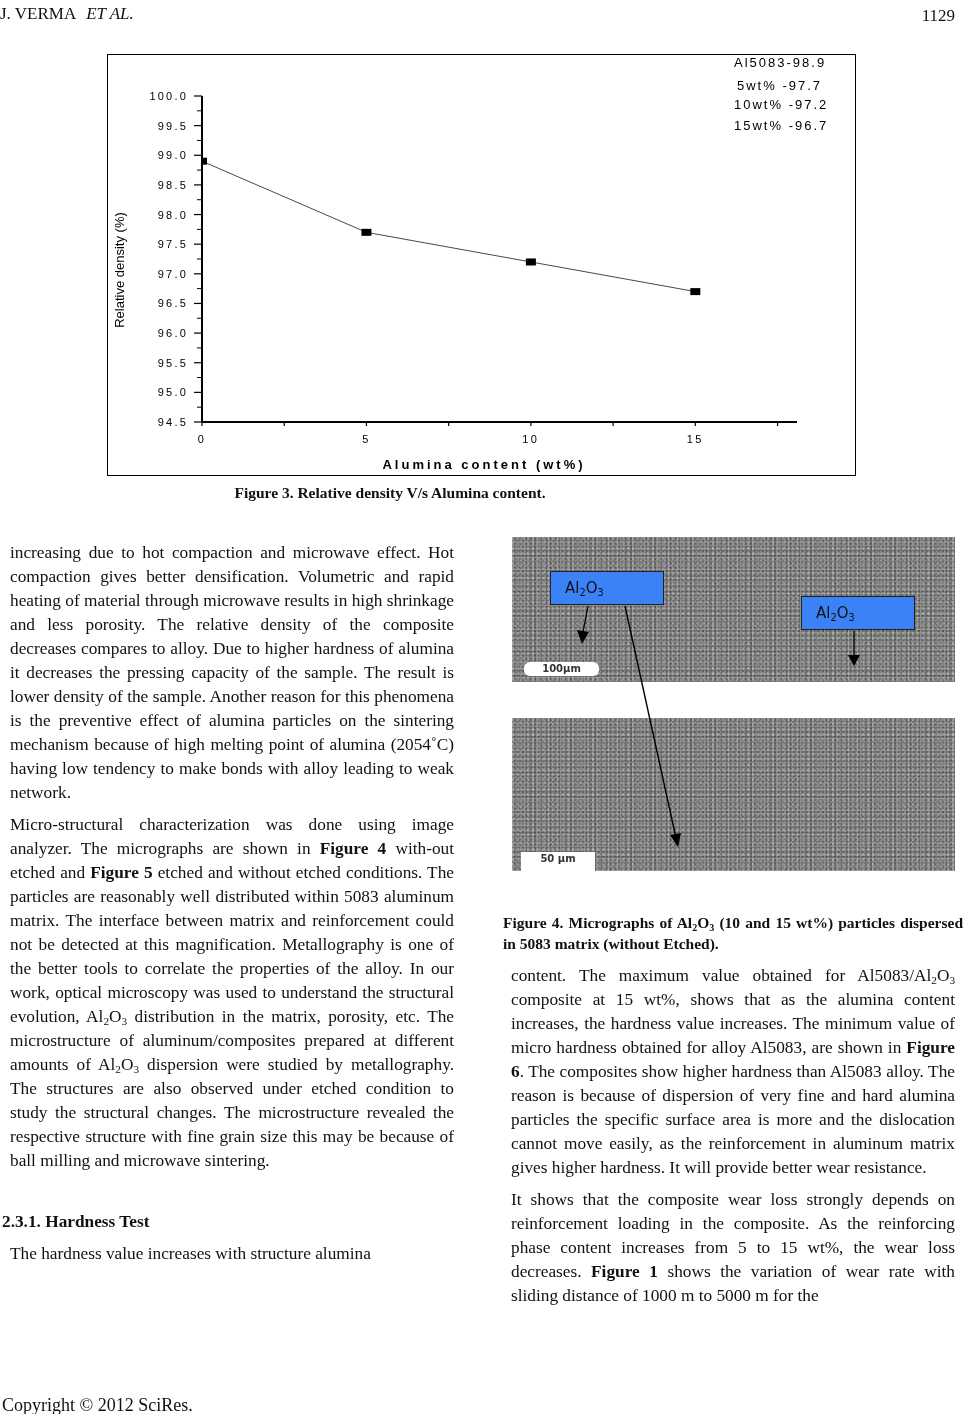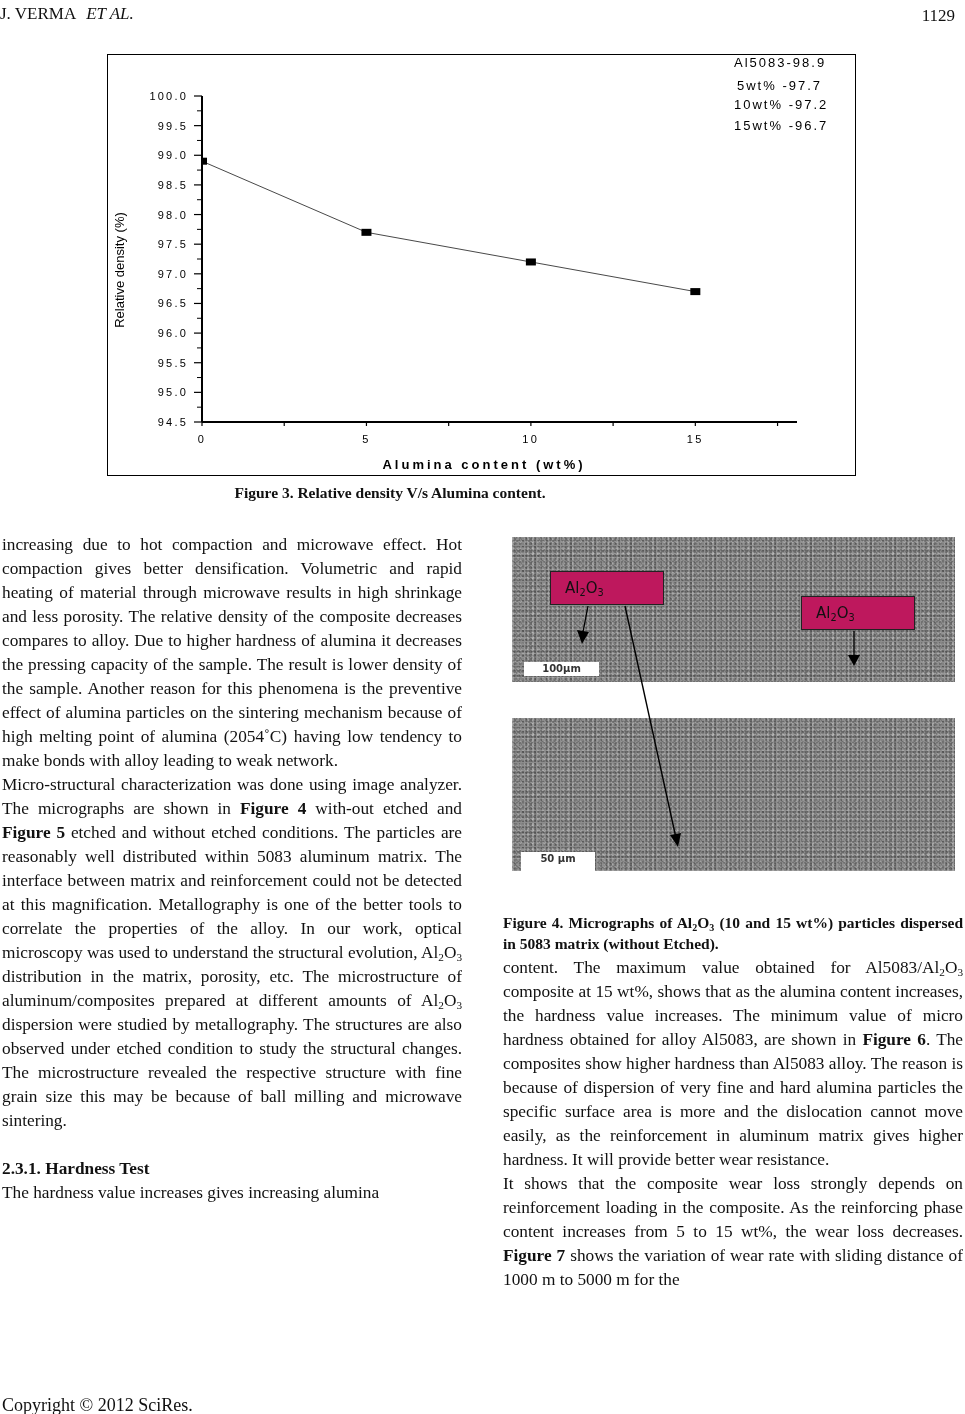--- a/index.html
+++ b/index.html
@@ -11,44 +11,44 @@
   .page-num { top: 6px; right: 10px; font-size: 17px; }
 
   .fig3-frame { left: 107px; top: 54px; width: 749px; height: 422px; border: 1px solid #000; box-sizing: border-box; }
   #chart { left: 107px; top: 54px; width: 749px; height: 422px; }
   .chart-font { font-family: "Liberation Sans", sans-serif; }
 
   .caption { font-weight: bold; font-size: 15.5px; }
   .fig3-caption { top: 484px; left: 0; width: 780px; text-align: center; }
 
   .col { font-size: 17.3px; line-height: 24px; text-align: justify; }
-  .col p { margin: 0; }
+  .col p { margin: 8px; }
   .left-col { left: 2px; width: 460px; }
   .right-col { left: 503px; width: 460px; }
   .h2 { font-weight: bold; font-size: 19px; }
   .h3 { font-weight: bold; font-size: 17.3px; }
   .b { font-weight: bold; }
   sub { font-size: 65%; vertical-align: -3px; line-height: 0; }
 
   .micrograph { background-color: #8e8e8e;
     background-image:
       radial-gradient(circle at 20% 30%, rgba(255,255,255,0.25) 1px, transparent 2px),
       radial-gradient(circle at 70% 60%, rgba(0,0,0,0.25) 1px, transparent 2px),
       radial-gradient(circle at 40% 80%, rgba(255,255,255,0.2) 1px, transparent 2px),
       radial-gradient(circle at 85% 20%, rgba(0,0,0,0.2) 1px, transparent 2px);
     background-size: 5px 5px, 4px 4px, 6px 6px, 3px 3px; }
   .mg1 { left: 512px; top: 537px; width: 443px; height: 145px; }
   .mg2 { left: 512px; top: 718px; width: 443px; height: 153px; }
-  .label-box { background: #be185d; border: 1px solid #222; font-family: "DejaVu Sans", sans-serif; font-size: 15px;
+  .label-box { background: #3b82f6; border: 1px solid #222; font-family: "DejaVu Sans", sans-serif; font-size: 15px;
                padding-left: 14px; box-sizing: border-box; line-height: 32px; }
   .lb1 { left: 550px; top: 571px; width: 114px; height: 34px; }
   .lb2 { left: 801px; top: 596px; width: 114px; height: 34px; }
   .scale-bar { background: #fff; font-family: "DejaVu Sans", sans-serif; font-size: 10px; font-weight: bold;
                color: #333; text-align: center; line-height: 14px; }
-  .sb1 { left: 524px; top: 662px; width: 75px; height: 14px; }
+  .sb1 { left: 524px; top: 662px; width: 75px; height: 14px; border-radius: 6px; }
   .sb2 { left: 521px; top: 852px; width: 74px; height: 32px; }
   #arrows { left: 0; top: 0; width: 965px; height: 1414px; pointer-events: none; }
 
   .fig4-caption { left: 503px; top: 884px; width: 460px; line-height: 21px; text-align: justify; font-size: 15.5px; margin-top: 28px; }
 
   .footer-left { left: 2px; top: 1395px; font-size: 18px; }
   .footer-right { right: 2px; top: 1385px; font-size: 16px; font-style: italic; font-weight: bold; margin-top: 40px; }
 </style>
 </head>
 <body>
@@ -119,22 +119,22 @@
     <text x="627" y="13" font-size="13" letter-spacing="2">Al5083-98.9</text>
     <text x="630" y="36" font-size="13" letter-spacing="2">5wt% -97.7</text>
     <text x="627" y="55" font-size="13" letter-spacing="2">10wt% -97.2</text>
     <text x="627" y="76" font-size="13" letter-spacing="2">15wt% -96.7</text>
   </svg>
 <div class="abs caption fig3-caption">Figure 3. Relative density V/s Alumina content.</div>
 
 <div class="abs col left-col" style="top:533px;">
   <p>increasing due to hot compaction and microwave effect. Hot compaction gives better densification. Volumetric and rapid heating of material through microwave results in high shrinkage and less porosity. The relative density of the composite decreases compares to alloy. Due to higher hardness of alumina it decreases the pressing capacity of the sample. The result is lower density of the sample. Another reason for this phenomena is the preventive effect of alumina particles on the sintering mechanism because of high melting point of alumina (2054˚C) having low tendency to make bonds with alloy leading to weak network.</p>
   <p><span>Micro-structural characterization was done using image analyzer. The micrographs are shown in </span><span class="b">Figure 4</span><span> with-out etched and </span><span class="b">Figure 5</span><span> etched and without etched conditions. The particles are reasonably well distributed within 5083 aluminum matrix. The interface between matrix and reinforcement could not be detected at this magnification. Metallography is one of the better tools to correlate the properties of the alloy. In our work, optical microscopy was used to understand the structural evolution, Al</span><sub>2</sub><span>O</span><sub>3</sub><span> distribution in the matrix, porosity, etc. The microstructure of aluminum/composites prepared at different amounts of Al</span><sub>2</sub><span>O</span><sub>3</sub><span> dispersion were studied by metallography. The structures are also observed under etched condition to study the structural changes. The microstructure revealed the respective structure with fine grain size this may be because of ball milling and microwave sintering.</span></p>
-  <div class="h3" style="margin-top:24px;">2.3.1. Hardness Test</div>
-  <p>The hardness value increases gives increasing alumina</p>
+  <div class="h3" style="margin-top:37px;">2.3.1. Hardness Test</div>
+  <p>The hardness value increases with structure alumina</p>
 </div>
 
 <div class="abs micrograph mg1"></div>
 <div class="abs micrograph mg2"></div>
 <div class="abs label-box lb1"><span>Al</span><sub>2</sub><span>O</span><sub>3</sub></div>
 <div class="abs label-box lb2"><span>Al</span><sub>2</sub><span>O</span><sub>3</sub></div>
 <div class="abs scale-bar sb1">100µm</div>
 <div class="abs scale-bar sb2">50 µm</div>
 <svg class="abs" id="arrows" width="965" height="1414">
   <defs>
@@ -146,17 +146,17 @@
   <path d="M577,630 L589,632 L582,644 Z" fill="#000"></path>
   <line x1="854" y1="631" x2="854" y2="655" stroke="#000" stroke-width="1.3"></line>
   <path d="M848,655 L860,655 L854,666 Z" fill="#000"></path>
   <line x1="625" y1="606" x2="676" y2="838" stroke="#000" stroke-width="1.4"></line>
   <path d="M670,835 L681,833 L678,847 Z" fill="#000"></path>
 </svg>
 <div class="abs caption fig4-caption"><span>Figure 4. Micrographs of Al</span><sub>2</sub><span>O</span><sub>3</sub><span> (10 and 15 wt%) particles dispersed in 5083 matrix (without Etched).</span></div>
 
 <div class="abs col right-col" style="top:956px;">
   <p><span>content. The maximum value obtained for Al5083/Al</span><sub>2</sub><span>O</span><sub>3</sub><span> composite at 15 wt%, shows that as the alumina content increases, the hardness value increases. The minimum value of micro hardness obtained for alloy Al5083, are shown in </span><span class="b">Figure 6</span><span>. The composites show higher hardness than Al5083 alloy. The reason is because of dispersion of very fine and hard alumina particles the specific surface area is more and the dislocation cannot move easily, as the reinforcement in aluminum matrix gives higher hardness. It will provide better wear resistance.</span></p>
-  <p><span>It shows that the composite wear loss strongly depends on reinforcement loading in the composite. As the reinforcing phase content increases from 5 to 15 wt%, the wear loss decreases. </span><span class="b">Figure 7</span><span> shows the variation of wear rate with sliding distance of 1000 m to 5000 m for the</span></p>
+  <p><span>It shows that the composite wear loss strongly depends on reinforcement loading in the composite. As the reinforcing phase content increases from 5 to 15 wt%, the wear loss decreases. </span><span class="b">Figure 1</span><span> shows the variation of wear rate with sliding distance of 1000 m to 5000 m for the</span></p>
 </div>
 
 <div class="abs footer-left">Copyright © 2012 SciRes.</div>
 <div class="abs footer-right">JMMCE</div>
 
 </body></html>

